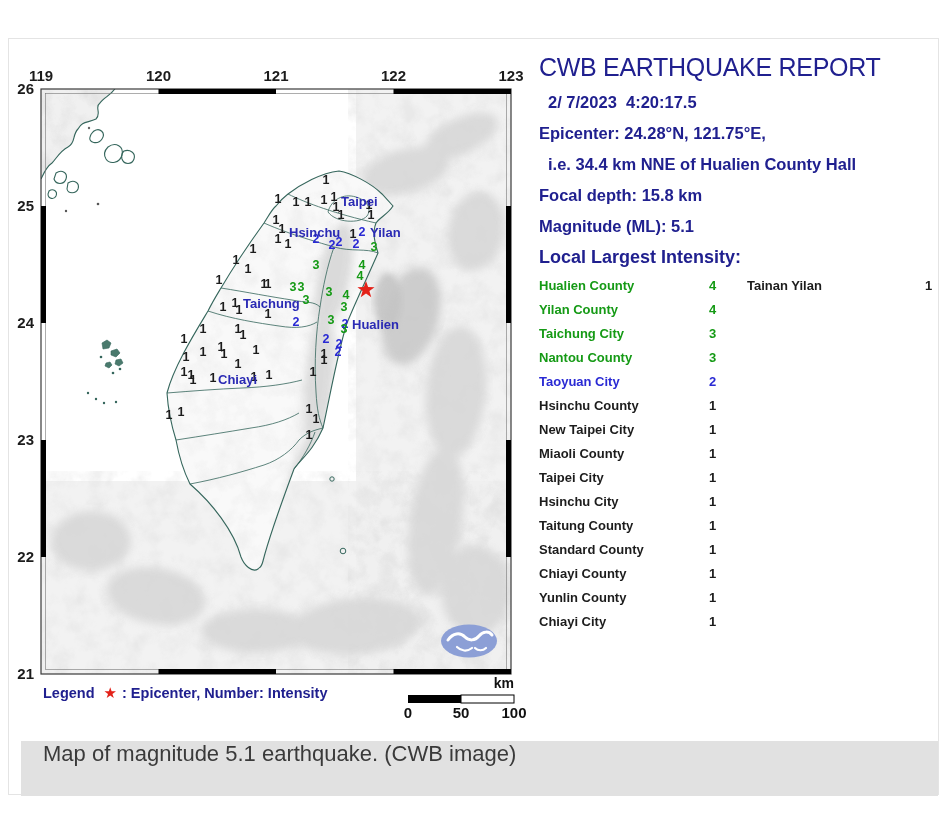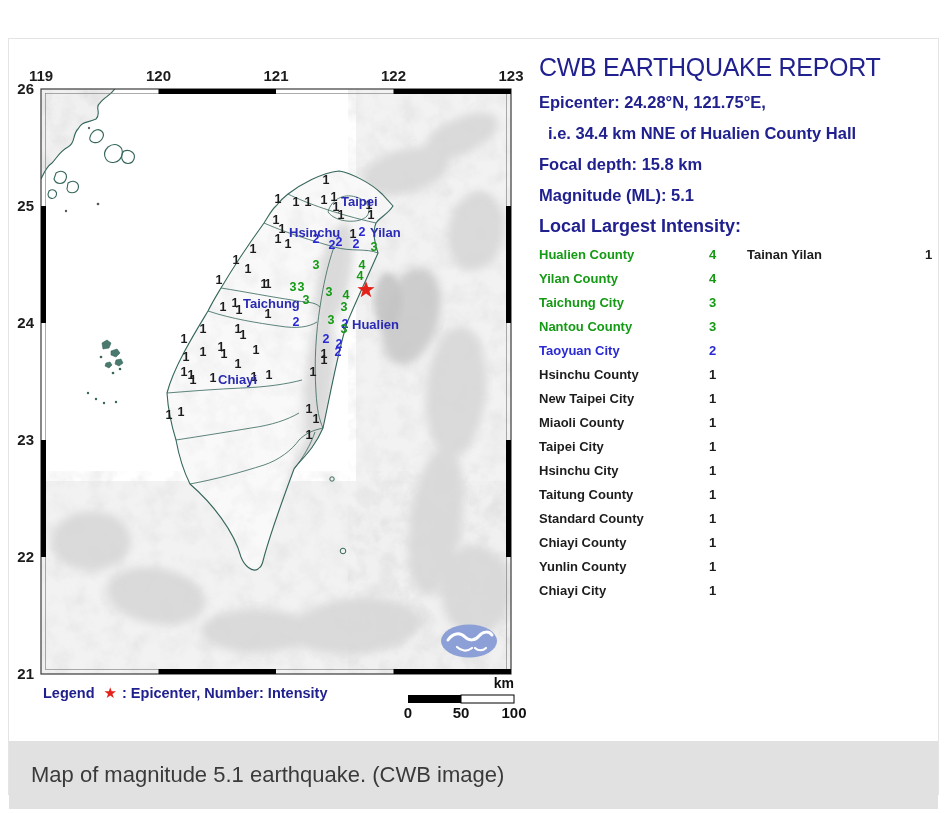--- a/index.html
+++ b/index.html
@@ -32,22 +32,22 @@
   .r-title{font-size:25px;font-weight:400;color:var(--navy);line-height:28px;letter-spacing:-0.3px}
   #report-lines{margin-top:6px}
   .rline{font-size:16.5px;font-weight:700;color:var(--navy);line-height:31px;white-space:pre}
   .rline.ind{padding-left:9px}
   .r-heading{font-size:18px;font-weight:700;color:var(--navy);line-height:31px}
   #intensity-grid{display:grid;grid-template-columns:170px 38px 178px 14px;
     grid-auto-rows:24px;font-size:13px;font-weight:700;align-items:center}
   .cell{white-space:nowrap}
   .cell.g{color:var(--green)} .cell.b{color:var(--blue)} .cell.k{color:var(--black)}
   
-  .caption{position:absolute;left:0;right:0;top:702px;height:68px;
-    background:var(--caption_bg);display:flex;align-items:center}
+  .caption{position:absolute;left:12px;right:0;top:702px;height:55px;
+    background:var(--caption_bg);display:flex;align-items:flex-start}
   .caption span{font-size:22px;color:var(--caption_text);padding-left:22px}
 </style>
 </head>
 <body>
 
 <div class="figure">
 
   <svg id="map-svg" viewBox="0 0 515 690">
     <defs>
       <clipPath id="frameClip">
@@ -302,20 +302,21 @@
           <text x="392" y="667" class="scale-num" text-anchor="middle">0</text>
           <text x="445" y="667" class="scale-num" text-anchor="middle">50</text>
           <text x="498" y="667" class="scale-num" text-anchor="middle">100</text>
         </g>
     </g>
   </svg>
 
   <div class="report">
     <div class="r-title">CWB EARTHQUAKE REPORT</div>
     <div id="report-lines">
+        <div class="rline ind">2/ 7/2023  4:20:17.5</div>
         <div class="rline">Epicenter: 24.28°N, 121.75°E,</div>
         <div class="rline ind">i.e. 34.4 km NNE of Hualien County Hall</div>
         <div class="rline">Focal depth: 15.8 km</div>
         <div class="rline">Magnitude (ML): 5.1</div>
       </div>
     <div class="r-heading">Local Largest Intensity:</div>
     <div id="intensity-grid">
         <span class="cell g">Hualien County</span>
         <span class="cell g">4</span>
         <span class="cell k">Tainan Yilan</span>

